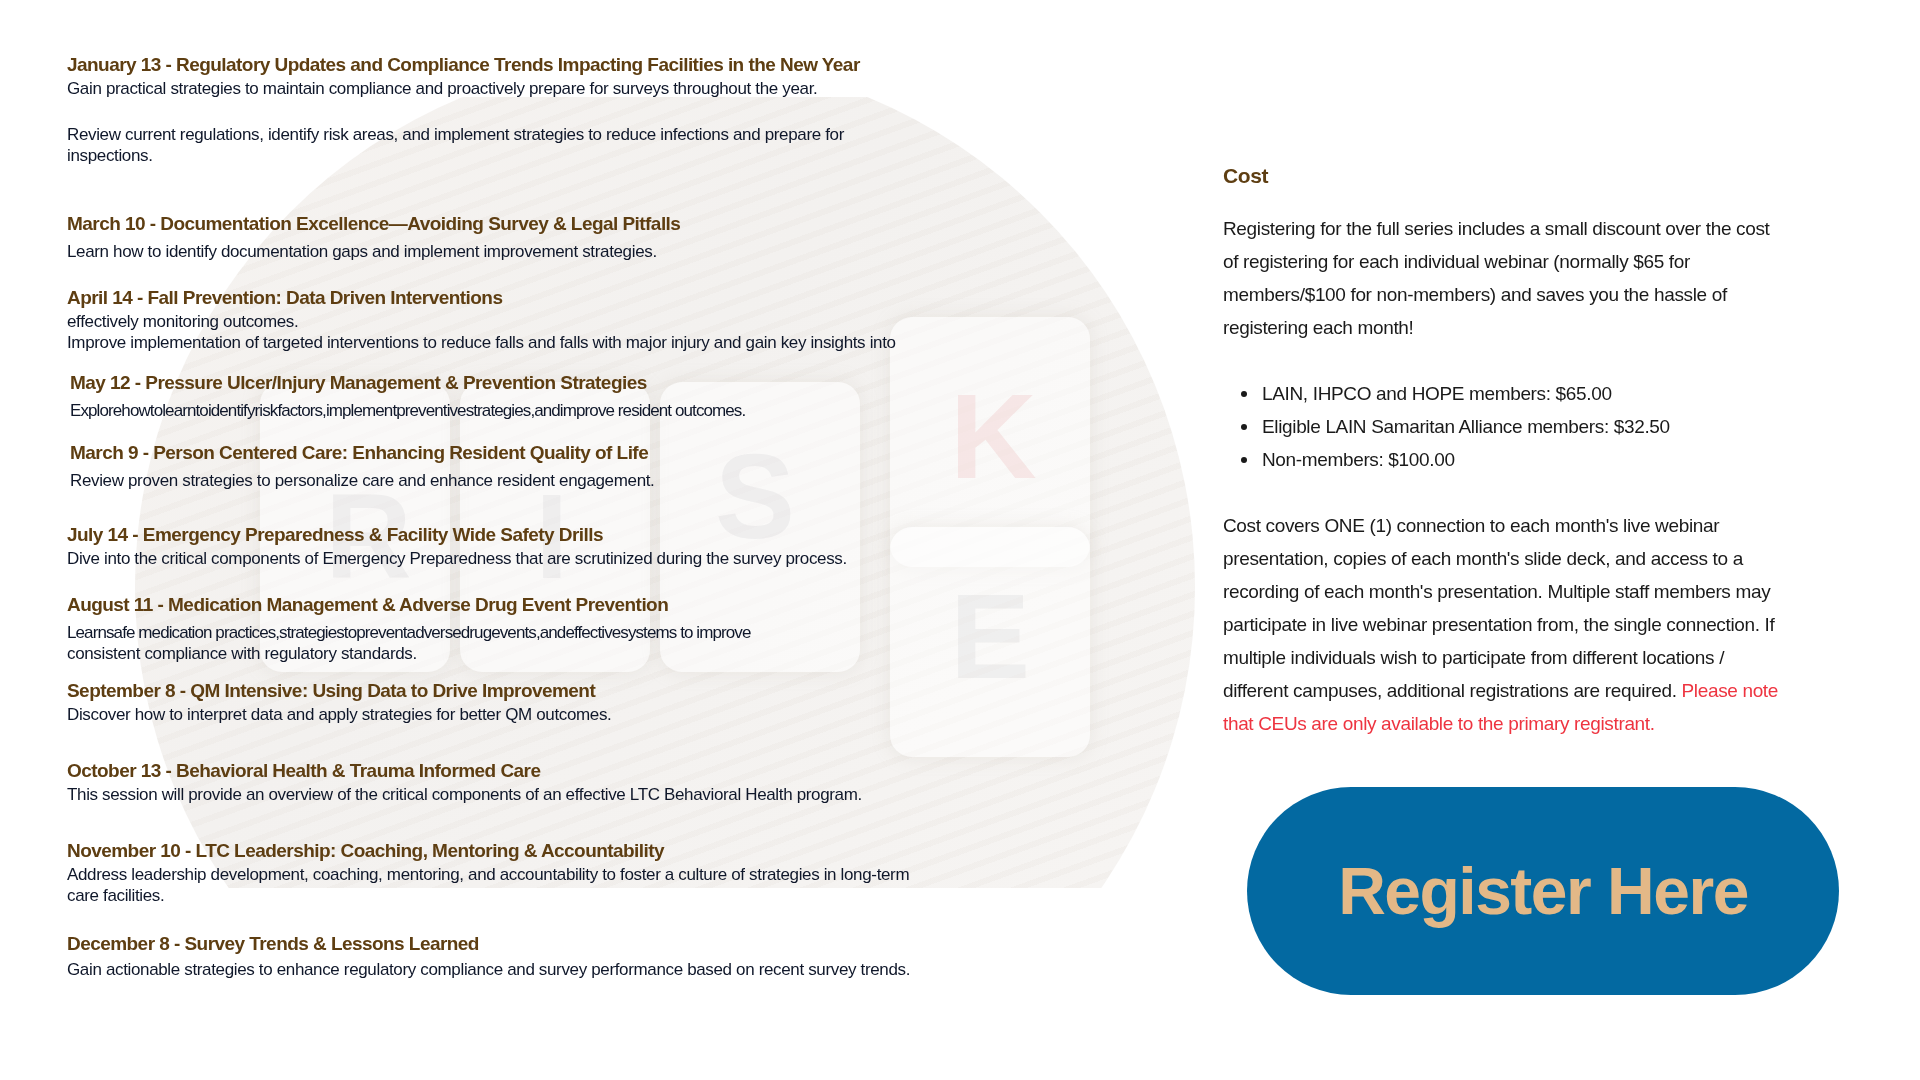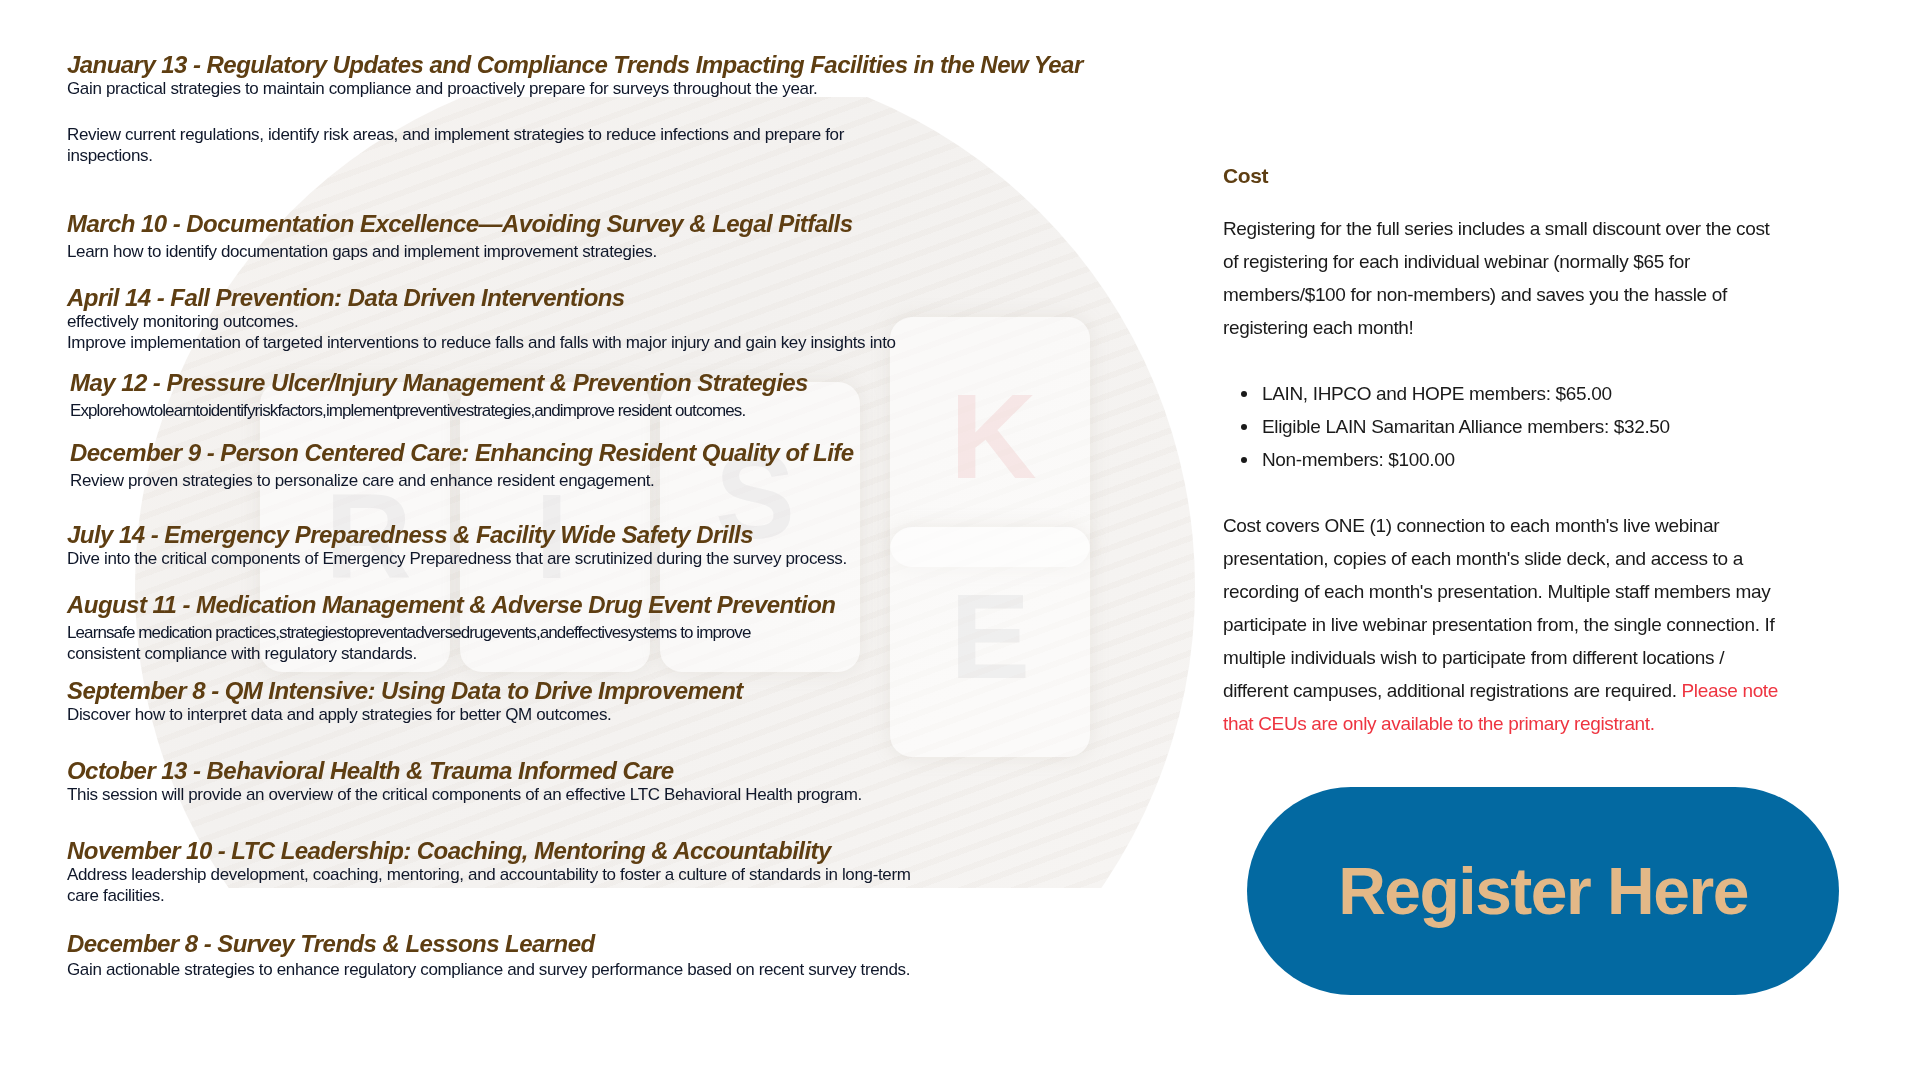--- a/index.html
+++ b/index.html
@@ -55,26 +55,25 @@
   .schedule {
     position: absolute;
     left: 67px;
     top: 0;
     width: 1000px;
     z-index: 1;
   }
   .session { position: absolute; left: 0; width: 1000px; }
   .session .title {
     font-weight: bold;
-    font-size: 24px;
+    font-size: 19px;
     letter-spacing: -0.55px;
     color: #5e3e12;
     line-height: 26px;
     white-space: nowrap;
-    font-style: italic;
   }
   .session .desc {
     font-size: 17px;
     letter-spacing: -0.35px;
     color: #0f172a;
     line-height: 21px;
     white-space: nowrap;
   }
   .session .desc.tight { letter-spacing: -0.9px; }
 
@@ -189,21 +188,21 @@
   <div class="session" style="top:285px;">
     <div class="title">April 14 - Fall Prevention: Data Driven Interventions</div>
     <div class="desc">effectively monitoring outcomes.</div>
     <div class="desc">Improve implementation of targeted interventions to reduce falls and falls with major injury and gain key insights into</div>
   </div>
   <div class="session" style="top:370px; left:3px;">
     <div class="title">May 12 - Pressure Ulcer/Injury Management &amp; Prevention Strategies</div>
     <div class="desc tight" style="margin-top:4px;">Explorehowtolearntoidentifyriskfactors,implementpreventivestrategies,andimprove resident outcomes.</div>
   </div>
   <div class="session" style="top:440px; left:3px;">
-    <div class="title">December 9 - Person Centered Care: Enhancing Resident Quality of Life</div>
+    <div class="title">March 9 - Person Centered Care: Enhancing Resident Quality of Life</div>
     <div class="desc" style="margin-top:4px;">Review proven strategies to personalize care and enhance resident engagement.</div>
   </div>
   <div class="session" style="top:522px;">
     <div class="title">July 14 - Emergency Preparedness &amp; Facility Wide Safety Drills</div>
     <div class="desc">Dive into the critical components of Emergency Preparedness that are scrutinized during the survey process.</div>
   </div>
   <div class="session" style="top:592px;">
     <div class="title">August 11 - Medication Management &amp; Adverse Drug Event Prevention</div>
     <div class="desc tight" style="margin-top:4px;">Learnsafe medication practices,strategiestopreventadversedrugevents,andeffectivesystems to improve</div>
     <div class="desc">consistent compliance with regulatory standards.</div>
@@ -211,21 +210,21 @@
   <div class="session" style="top:678px;">
     <div class="title">September 8 - QM Intensive: Using Data to Drive Improvement</div>
     <div class="desc">Discover how to interpret data and apply strategies for better QM outcomes.</div>
   </div>
   <div class="session" style="top:758px;">
     <div class="title">October 13 - Behavioral Health &amp; Trauma Informed Care</div>
     <div class="desc">This session will provide an overview of the critical components of an effective LTC Behavioral Health program.</div>
   </div>
   <div class="session" style="top:838px;">
     <div class="title">November 10 - LTC Leadership: Coaching, Mentoring &amp; Accountability</div>
-    <div class="desc">Address leadership development, coaching, mentoring, and accountability to foster a culture of standards in long-term</div>
+    <div class="desc">Address leadership development, coaching, mentoring, and accountability to foster a culture of strategies in long-term</div>
     <div class="desc">care facilities.</div>
   </div>
   <div class="session" style="top:931px;">
     <div class="title">December 8 - Survey Trends &amp; Lessons Learned</div>
     <div class="desc" style="margin-top:2px;">Gain actionable strategies to enhance regulatory compliance and survey performance based on recent survey trends.</div>
   </div>
 </div>
 
 <div class="cost">
   <div class="cost-heading">Cost</div>

